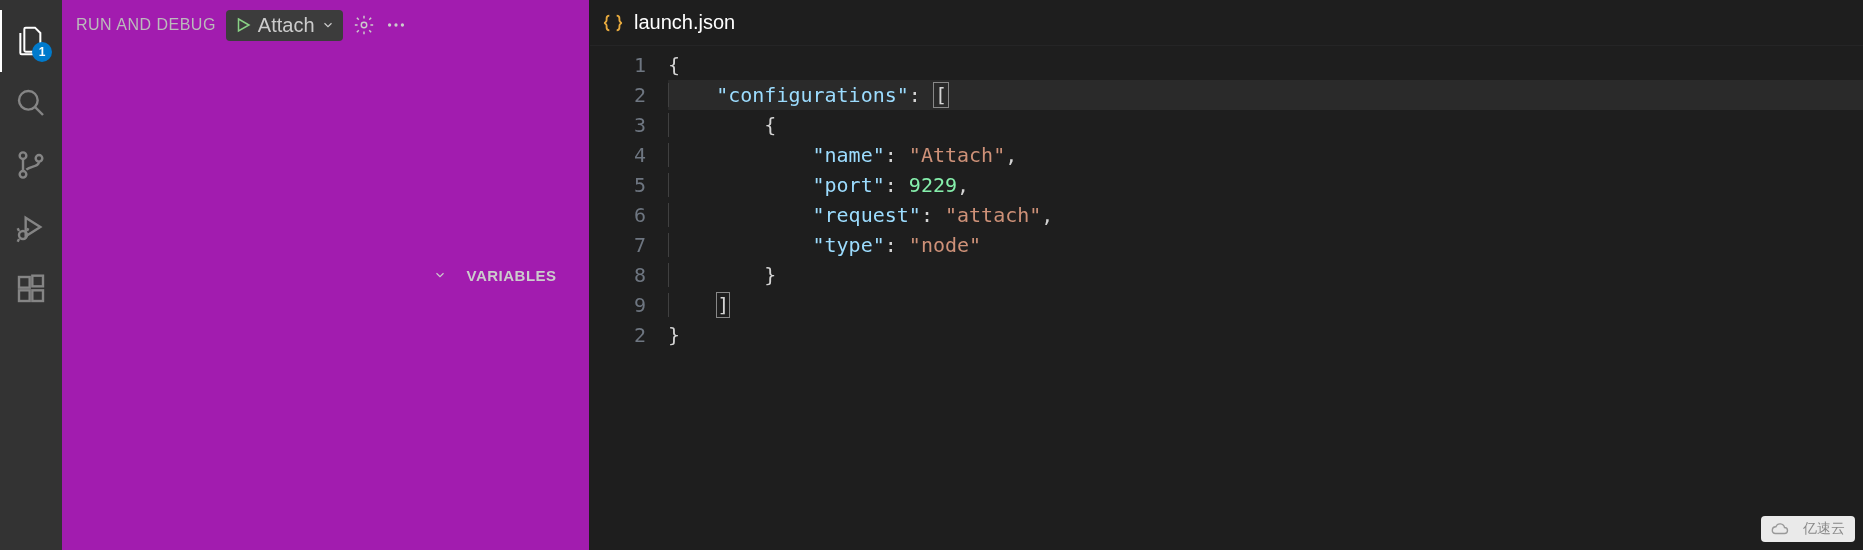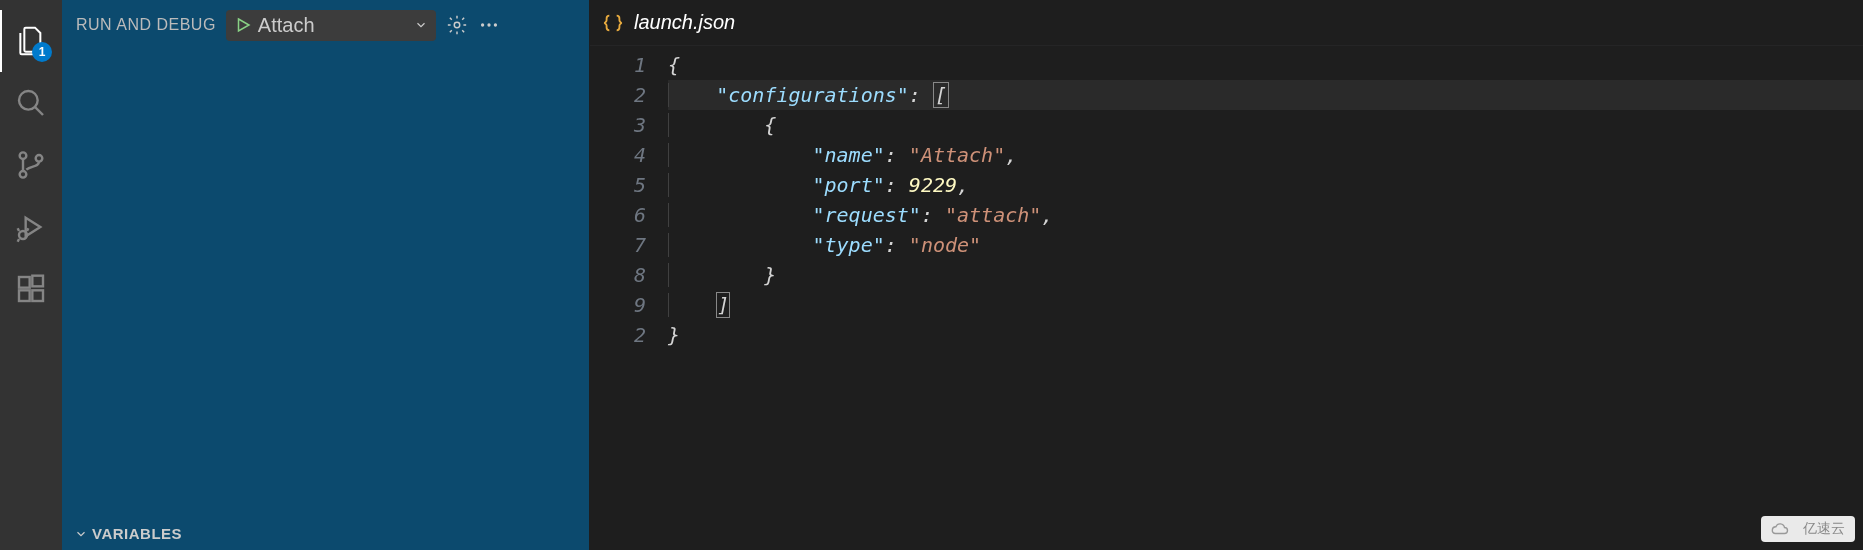--- a/index.html
+++ b/index.html
@@ -62,26 +62,25 @@
   border-radius: 10px;
   display: flex;
   align-items: center;
   justify-content: center;
   padding: 0 4px;
 }
 
 
 .sidebar {
   width: 528px;
-  background: #0c4a6e;
-  display: flex;
-  flex-direction: column;
+  background: #a21caf;
+  display: flex;
+  flex-direction: row;
   flex-shrink: 0;
   border-right: 1px solid #1e1e1e;
-  justify-content: space-between;
 }
 .sidebar-header {
   display: flex;
   align-items: center;
   padding: 10px 14px;
   gap: 10px;
   height: 50px;
 }
 .sidebar-title {
   font-size: 16px;
@@ -106,38 +105,37 @@
   flex: 1;
 }
 .chevron { color: #cccccc; }
 .header-icon {
   color: #cccccc;
   cursor: pointer;
 }
 .section-header {
   display: flex;
   align-items: center;
-  gap: 4px;
+  gap: 20px;
   padding: 8px 12px;
   cursor: pointer;
 }
 .section-title {
   font-size: 15px;
   font-weight: 600;
   color: #cccccc;
   letter-spacing: 0.5px;
 }
 
 
 .editor-area {
   flex: 1;
   display: flex;
   flex-direction: column;
   background: #1e1e1e;
-  font-style: italic;
 }
 .editor-tabs {
   height: 46px;
   display: flex;
   align-items: center;
   padding: 0 12px;
   gap: 10px;
   border-bottom: 1px solid #252526;
 }
 .tab-icon { color: #e8ab3f; }
@@ -182,21 +180,21 @@
   position: absolute;
   left: 0;
   top: 0;
   bottom: 0;
   width: 1px;
   background: #404040;
 }
 .tok-brace { color: #d4d4d4; }
 .tok-key { color: #9cdcfe; }
 .tok-str { color: #ce9178; }
-.tok-num { color: #fef9c3; }
+.tok-num { color: #86efac; }
 .tok-punct { color: #d4d4d4; }
 .cursor-box {
   border: 1px solid #888;
   padding: 0 1px;
 }
 .bracket-match {
   border: 1px solid #888;
 }
 
 

